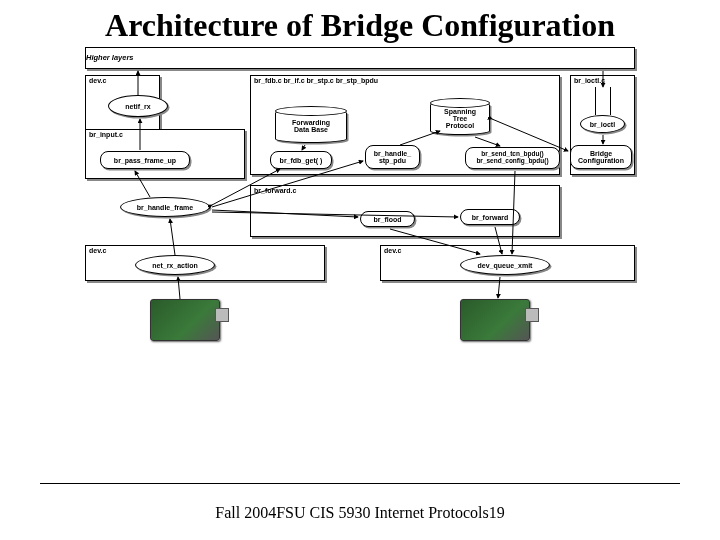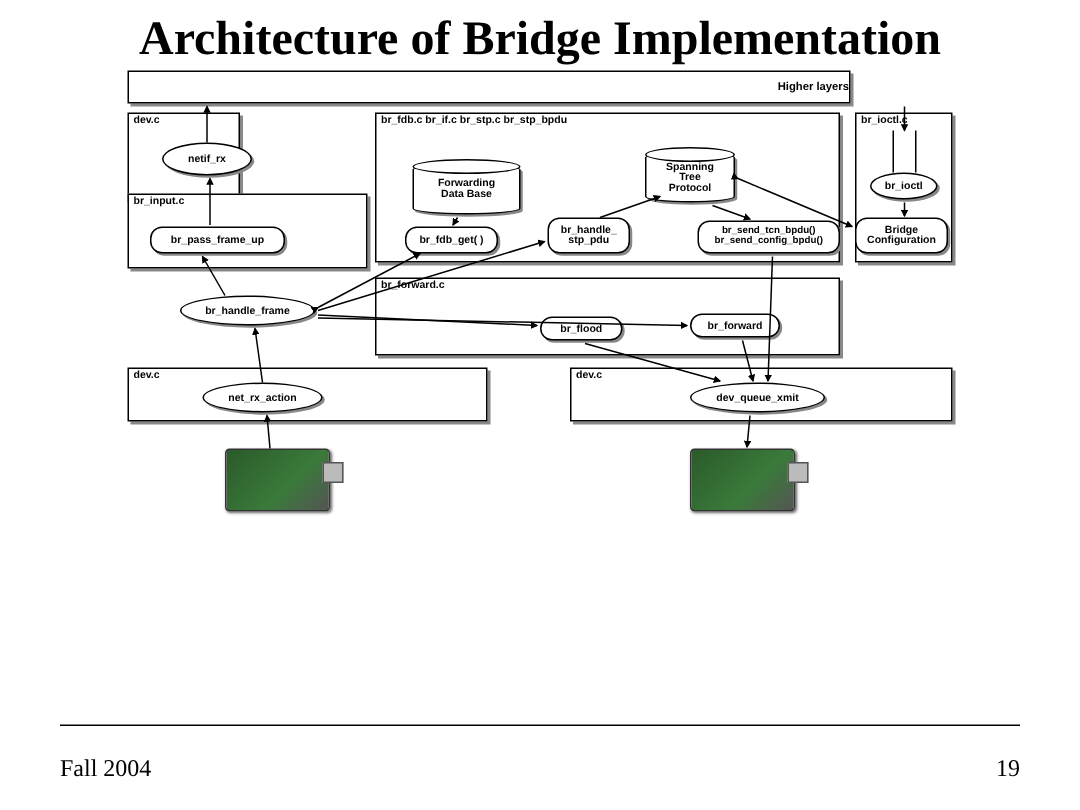--- a/index.html
+++ b/index.html
@@ -93,44 +93,44 @@
     content:"";
     position:absolute;
     right:-10px; top:8px;
     width:12px; height:12px;
     background:#bbb; border:1px solid #555;
   }
   .footer {
     position: absolute;
     bottom: 18px; left: 0; right: 0;
     display: flex;
-    justify-content: space-between;
+    justify-content: center;
     padding: 0 40px;
     font-size: 16px;
   }
   hr.frule {
     position:absolute;
     bottom:48px; left:40px; right:40px;
     border:none; border-top:1px solid #000;
   }
   .center-strip {
     position:absolute;
     border-left:1px solid #000;
     border-right:1px solid #000;
     background:#fff;
   }
 </style>
 </head>
 <body>
 
-<h1 class="title">Architecture of Bridge Implementation</h1>
+<h1 class="title">Architecture of Bridge Configuration</h1>
 
 <div class="diagram">
 
-  <div class="box" style="left:5px; top:0; width:482px; height:22px; text-align:right;">
+  <div class="box" style="left:5px; top:0; width:550px; height:22px; text-align:left;font-style:italic;">
     <div style="font-weight:bold; font-size:7.5px; padding-top:5px;">Higher layers</div>
   </div>
 
   <div class="box" style="left:5px; top:28px; width:75px; height:60px;">
     <div class="label-tl">dev.c</div>
   </div>
   <div class="node oval" style="left:28px; top:48px; width:60px; height:22px;">netif_rx</div>
 
   <div class="box" style="left:170px; top:28px; width:310px; height:100px;">
     <div class="label-tl">br_fdb.c  br_if.c  br_stp.c  br_stp_bpdu</div>
@@ -238,14 +238,15 @@
 
     <line x1="435" y1="124" x2="432" y2="207" stroke="#000" stroke-width="1" marker-end="url(#ah)"></line>
 
     <line x1="420" y1="230" x2="418" y2="251" stroke="#000" stroke-width="1" marker-end="url(#ah)"></line>
   </svg>
 </div>
 
 <hr class="frule">
 <div class="footer">
   <span>Fall 2004</span>
+  <span>FSU CIS 5930 Internet Protocols</span>
   <span>19</span>
 </div>
 
 </body></html>

